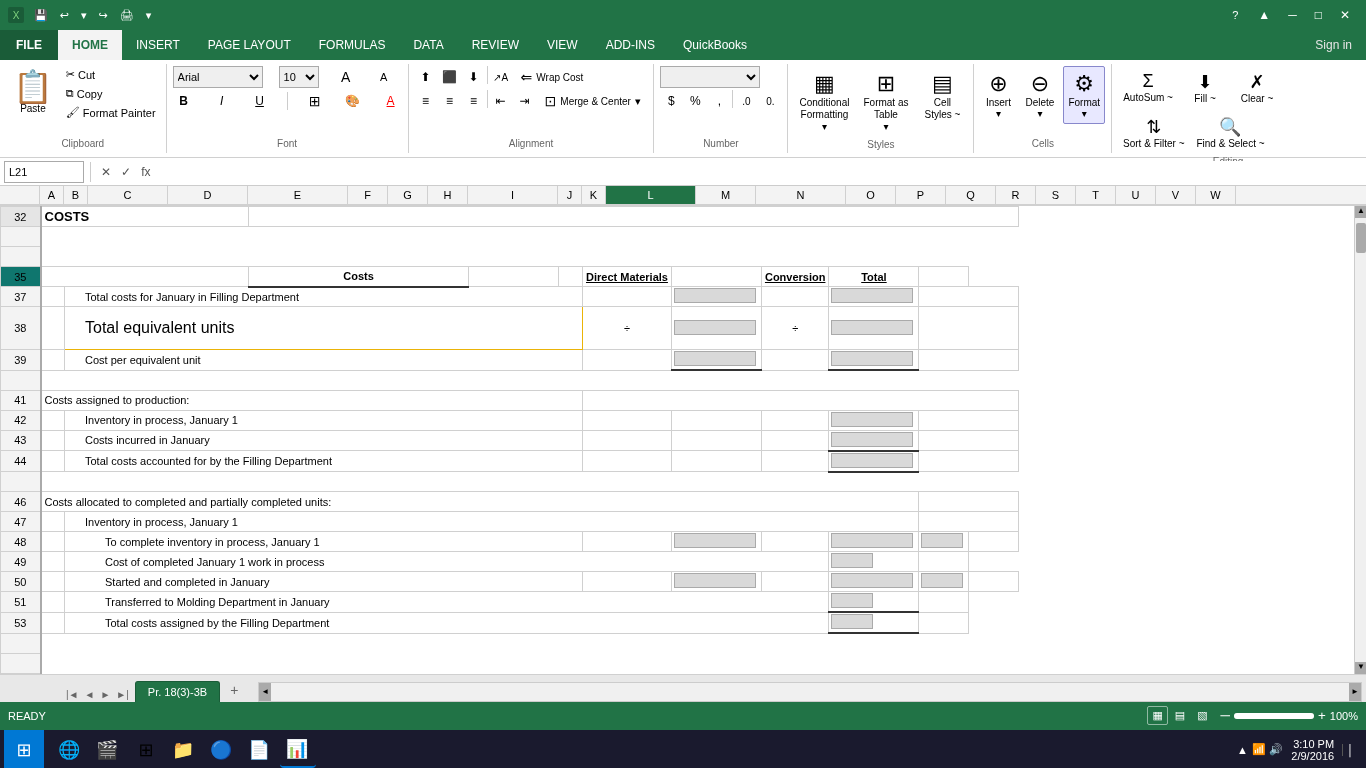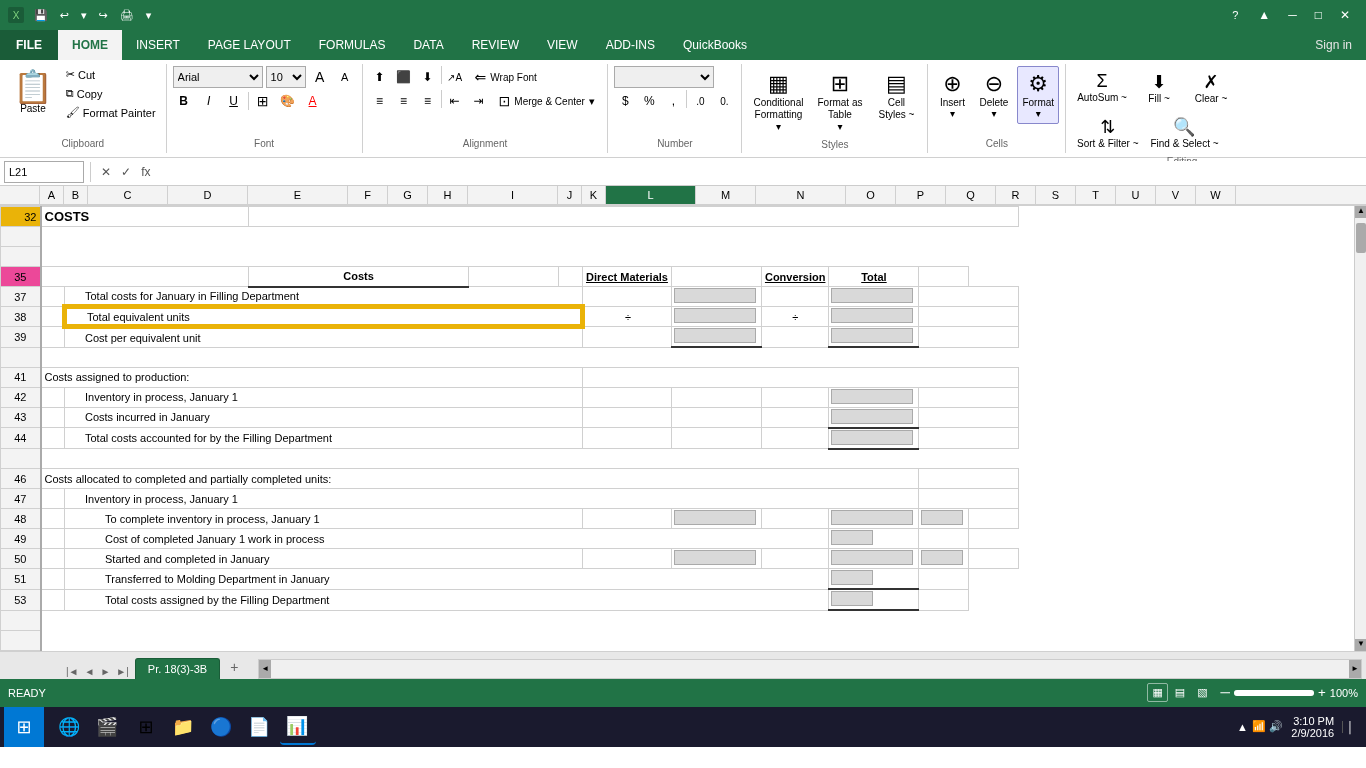--- a/index.html
+++ b/index.html
@@ -27,21 +27,21 @@
     .ribbon-tab { padding: 6px 14px; color: white; font-size: 12px; cursor: pointer; display: flex; align-items: center; }
     .ribbon-tab.active { background: #f3f3f3; color: #217346; font-weight: bold; }
     .ribbon-tab.file { background: #1a5c38; padding: 6px 16px; font-weight: bold; }
     .ribbon-tab.sign-in { margin-left: auto; background: none; color: #e5e5e5; }
 
     .ribbon-content { display: flex; padding: 4px 0; height: 98px; border-bottom: 1px solid #d0d0d0; }
     .ribbon-group { display: flex; flex-direction: column; border-right: 1px solid #d0d0d0; padding: 2px 6px; min-width: fit-content; }
     .ribbon-group-content { display: flex; flex: 1; align-items: flex-start; gap: 2px; }
     .ribbon-group-label { text-align: center; font-size: 10px; color: #666; padding: 2px; border-top: none; margin-top: auto; }
     .small-btn { display: flex; align-items: center; gap: 3px; padding: 1px 3px; cursor: pointer; font-size: 11px; border: 1px solid transparent; border-radius: 2px; }
-    .font-row { display: flex; align-items: center; gap: 3px; }
+    .font-row { display: flex; align-items: center; gap: 16px; }
     .font-select { height: 22px; font-size: 11px; border: 1px solid #aaa; width: 90px; }
     .font-size-select { height: 22px; font-size: 11px; border: 1px solid #aaa; width: 40px; }
     .font-btn { width: 22px; height: 22px; border: 1px solid transparent; cursor: pointer; background: none; font-size: 12px; display: flex; align-items: center; justify-content: center; border-radius: 2px; }
     .font-btn.bold { font-weight: bold; }
     .font-btn.italic { font-style: italic; }
     .font-btn.underline { text-decoration: underline; }
     .align-row { display: flex; gap: 2px; }
     .align-btn { width: 22px; height: 22px; border: 1px solid transparent; cursor: pointer; background: none; font-size: 12px; display: flex; align-items: center; justify-content: center; border-radius: 2px; }
 
     .wrap-text-btn { display: flex; align-items: center; gap: 4px; padding: 2px 6px; cursor: pointer; border: 1px solid transparent; font-size: 11px; border-radius: 2px; }
@@ -183,21 +183,21 @@
   <div class="ribbon-group">
     <div class="ribbon-group-content" style="flex-direction:column;gap:2px;">
       <div class="align-row">
         <button class="align-btn">⬆</button>
         <button class="align-btn">⬛</button>
         <button class="align-btn">⬇</button>
         <div style="width:1px;height:18px;background:#ccc;"></div>
         <button class="align-btn" style="font-size:10px;">↗A</button>
         <div class="wrap-text-btn">
           <span style="font-size:14px;">⇐</span>
-          <span style="font-size:10px;">Wrap Font</span>
+          <span style="font-size:10px;">Wrap Cost</span>
         </div>
       </div>
       <div class="align-row">
         <button class="align-btn">≡</button>
         <button class="align-btn">≡</button>
         <button class="align-btn">≡</button>
         <div style="width:1px;height:18px;background:#ccc;"></div>
         <button class="align-btn">⇤</button>
         <button class="align-btn">⇥</button>
         <div class="merge-btn">
@@ -354,34 +354,34 @@
             <col style="width:24px;">
             <col style="width:24px;">
             <col style="width:90px;">
             <col style="width:60px;">
             <col style="width:90px;">
             <col style="width:50px;">
             <col style="width:50px;">
           </colgroup>
           <tbody id="grid-body">
           <tr>
-                <td style="background:#eab308;width:40px;text-align:right;border:1px solid #d0d0d0;border-right:2px solid #aaa;font-size:11px;height:20px;">32</td>
+                <td style="background:#e5e5e5;width:40px;text-align:center;border:1px solid #d0d0d0;border-right:2px solid #aaa;font-size:11px;height:20px;">32</td>
   <td colspan="4" style="border:1px solid #d0d0d0;height:20px;padding:1px 3px;white-space:nowrap;overflow:hidden;vertical-align:middle;font-size:11px;font-weight:bold;font-size:13px;">COSTS</td>
   <td colspan="12" style="border:1px solid #d0d0d0;height:20px;padding:1px 3px;white-space:nowrap;overflow:hidden;vertical-align:middle;font-size:11px;"></td>
               </tr>
               <tr>
                 <td style="background:#f3f3f3;width:40px;text-align:center;border:1px solid #d0d0d0;border-right:2px solid #aaa;font-size:11px;height:20px;"></td>
   <td colspan="16" style="border:1px solid #d0d0d0;height:20px;padding:1px 3px;white-space:nowrap;overflow:hidden;vertical-align:middle;font-size:11px;border:none;"></td>
               </tr>
               <tr>
                 <td style="background:#f3f3f3;width:40px;text-align:center;border:1px solid #d0d0d0;border-right:2px solid #aaa;font-size:11px;height:20px;"></td>
   <td colspan="16" style="border:1px solid #d0d0d0;height:20px;padding:1px 3px;white-space:nowrap;overflow:hidden;vertical-align:middle;font-size:11px;border:none;"></td>
               </tr>
               <tr>
-                <td style="background:#ec4899;width:40px;text-align:center;border:1px solid #d0d0d0;border-right:2px solid #aaa;font-size:11px;height:20px;">35</td>
+                <td style="background:#0f766e;width:40px;text-align:center;border:1px solid #d0d0d0;border-right:2px solid #aaa;font-size:11px;height:20px;">35</td>
   <td colspan="4" style="border:1px solid #d0d0d0;height:20px;padding:1px 3px;white-space:nowrap;overflow:hidden;vertical-align:middle;font-size:11px;"></td>
   <td colspan="4" style="border:1px solid #d0d0d0;height:20px;padding:1px 3px;white-space:nowrap;overflow:hidden;vertical-align:middle;font-size:11px;text-align:center;font-weight:bold;border-bottom:2px solid #333;">Costs</td>
   <td style="border:1px solid #d0d0d0;height:20px;padding:1px 3px;white-space:nowrap;overflow:hidden;vertical-align:middle;font-size:11px;"></td>
   <td style="border:1px solid #d0d0d0;height:20px;padding:1px 3px;white-space:nowrap;overflow:hidden;vertical-align:middle;font-size:11px;"></td>
   <td style="border:1px solid #d0d0d0;height:20px;padding:1px 3px;white-space:nowrap;overflow:hidden;vertical-align:middle;font-size:11px;text-align:right;font-weight:bold;text-decoration:underline;">Direct Materials</td>
   <td style="border:1px solid #d0d0d0;height:20px;padding:1px 3px;white-space:nowrap;overflow:hidden;vertical-align:middle;font-size:11px;"></td>
   <td style="border:1px solid #d0d0d0;height:20px;padding:1px 3px;white-space:nowrap;overflow:hidden;vertical-align:middle;font-size:11px;text-align:center;font-weight:bold;text-decoration:underline;">Conversion</td>
   <td style="border:1px solid #d0d0d0;height:20px;padding:1px 3px;white-space:nowrap;overflow:hidden;vertical-align:middle;font-size:11px;text-align:center;font-weight:bold;text-decoration:underline;">Total</td>
   <td style="border:1px solid #d0d0d0;height:20px;padding:1px 3px;white-space:nowrap;overflow:hidden;vertical-align:middle;font-size:11px;"></td>
               </tr>
@@ -391,21 +391,21 @@
   <td colspan="9" style="border:1px solid #d0d0d0;height:20px;padding:1px 3px;white-space:nowrap;overflow:hidden;vertical-align:middle;font-size:11px;padding-left:20px;">Total costs for January in Filling Department</td>
   <td style="border:1px solid #d0d0d0;height:20px;padding:1px 3px;white-space:nowrap;overflow:hidden;vertical-align:middle;font-size:11px;text-align:center;"></td>
   <td style="border:1px solid #d0d0d0;height:20px;padding:1px 3px;white-space:nowrap;overflow:hidden;vertical-align:middle;font-size:11px;padding:1px 2px;"><div style="background:#d9d9d9;border:1px solid #aaa;width:82px;height:15px;display:inline-block;"></div></td>
   <td style="border:1px solid #d0d0d0;height:20px;padding:1px 3px;white-space:nowrap;overflow:hidden;vertical-align:middle;font-size:11px;"></td>
   <td style="border:1px solid #d0d0d0;height:20px;padding:1px 3px;white-space:nowrap;overflow:hidden;vertical-align:middle;font-size:11px;padding:1px 2px;"><div style="background:#d9d9d9;border:1px solid #aaa;width:82px;height:15px;display:inline-block;"></div></td>
   <td colspan="2" style="border:1px solid #d0d0d0;height:20px;padding:1px 3px;white-space:nowrap;overflow:hidden;vertical-align:middle;font-size:11px;"></td>
               </tr>
               <tr>
                 <td style="background:#f3f3f3;width:40px;text-align:center;border:1px solid #d0d0d0;border-right:2px solid #aaa;font-size:11px;height:20px;">38</td>
   <td style="border:1px solid #d0d0d0;height:20px;padding:1px 3px;white-space:nowrap;overflow:hidden;vertical-align:middle;font-size:11px;"></td>
-  <td colspan="9" style="border:5px solid #eab308;height:20px;padding:1px 3px;white-space:nowrap;overflow:hidden;vertical-align:middle;font-size:11px;padding-left:20px;">Total equivalent units</td>
+  <td colspan="9" style="border:1px solid #eab308;height:20px;padding:12px 3px;white-space:nowrap;overflow:hidden;vertical-align:middle;font-size:16px;padding-left:20px;">Total equivalent units</td>
   <td style="border:1px solid #d0d0d0;height:20px;padding:1px 3px;white-space:nowrap;overflow:hidden;vertical-align:middle;font-size:11px;text-align:center;">÷</td>
   <td style="border:1px solid #d0d0d0;height:20px;padding:1px 3px;white-space:nowrap;overflow:hidden;vertical-align:middle;font-size:11px;padding:1px 2px;"><div style="background:#d9d9d9;border:1px solid #aaa;width:82px;height:15px;display:inline-block;"></div></td>
   <td style="border:1px solid #d0d0d0;height:20px;padding:1px 3px;white-space:nowrap;overflow:hidden;vertical-align:middle;font-size:11px;text-align:center;">÷</td>
   <td style="border:1px solid #d0d0d0;height:20px;padding:1px 3px;white-space:nowrap;overflow:hidden;vertical-align:middle;font-size:11px;padding:1px 2px;"><div style="background:#d9d9d9;border:1px solid #aaa;width:82px;height:15px;display:inline-block;"></div></td>
   <td colspan="2" style="border:1px solid #d0d0d0;height:20px;padding:1px 3px;white-space:nowrap;overflow:hidden;vertical-align:middle;font-size:11px;"></td>
               </tr>
               <tr>
                 <td style="background:#f3f3f3;width:40px;text-align:center;border:1px solid #d0d0d0;border-right:2px solid #aaa;font-size:11px;height:20px;">39</td>
   <td style="border:1px solid #d0d0d0;height:20px;padding:1px 3px;white-space:nowrap;overflow:hidden;vertical-align:middle;font-size:11px;"></td>
   <td colspan="9" style="border:1px solid #d0d0d0;height:20px;padding:1px 3px;white-space:nowrap;overflow:hidden;vertical-align:middle;font-size:11px;padding-left:20px;">Cost per equivalent unit</td>

